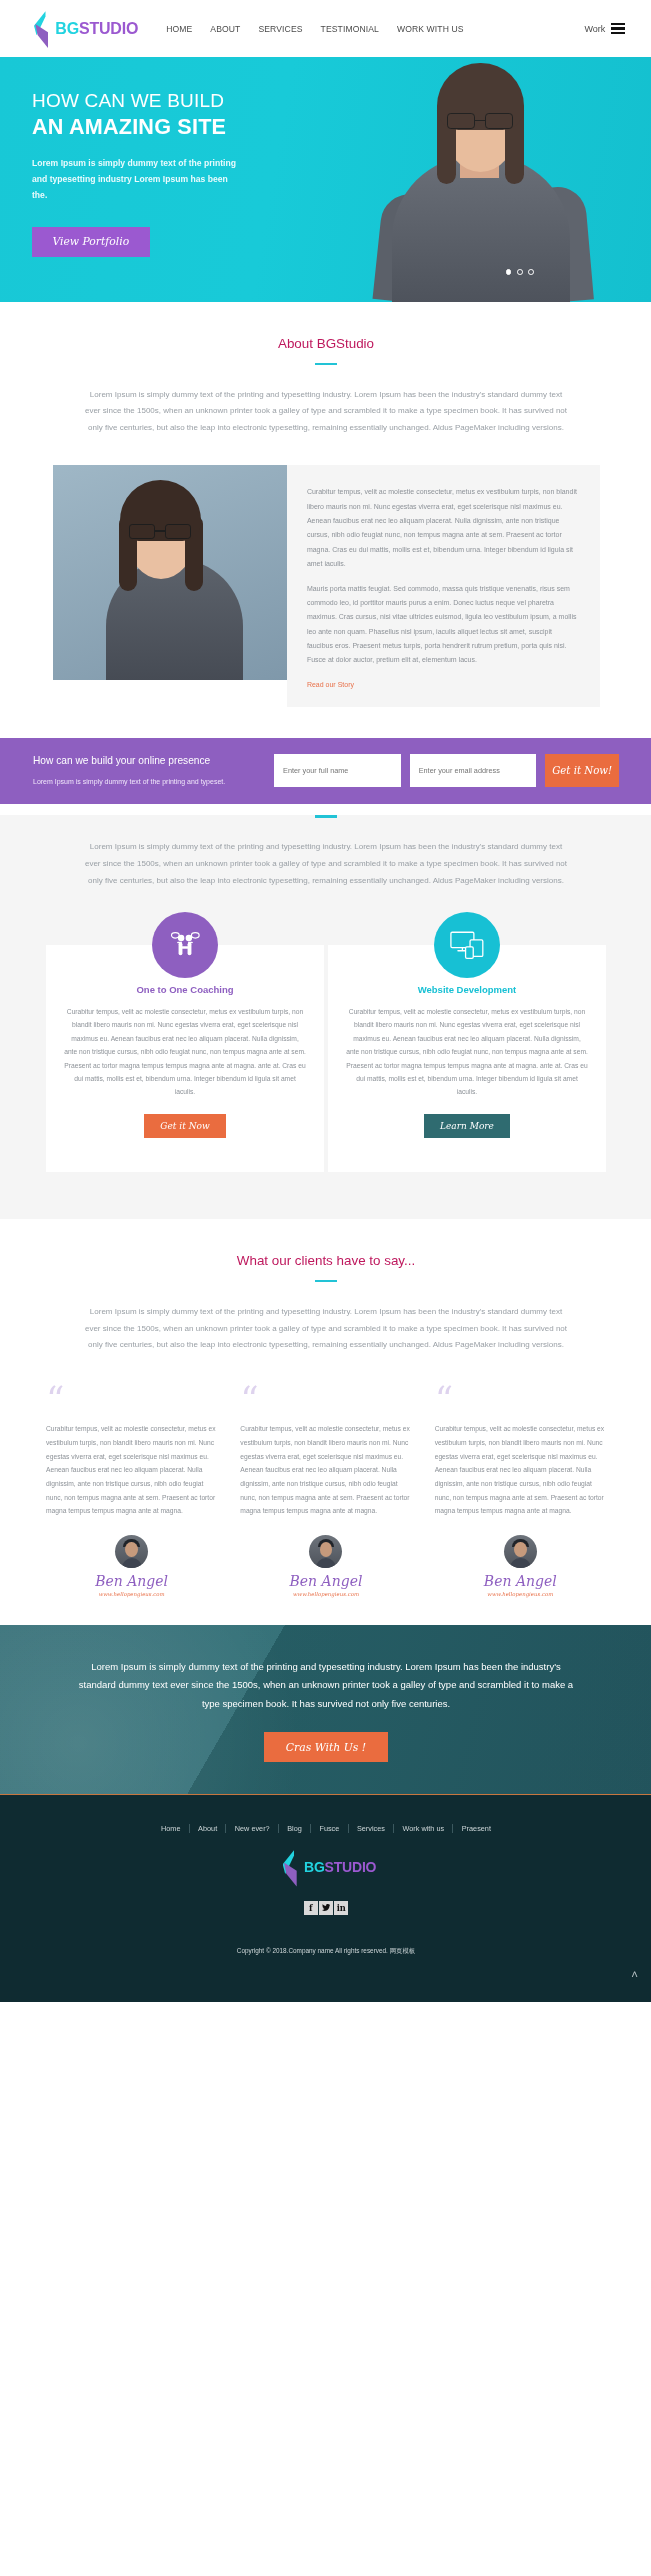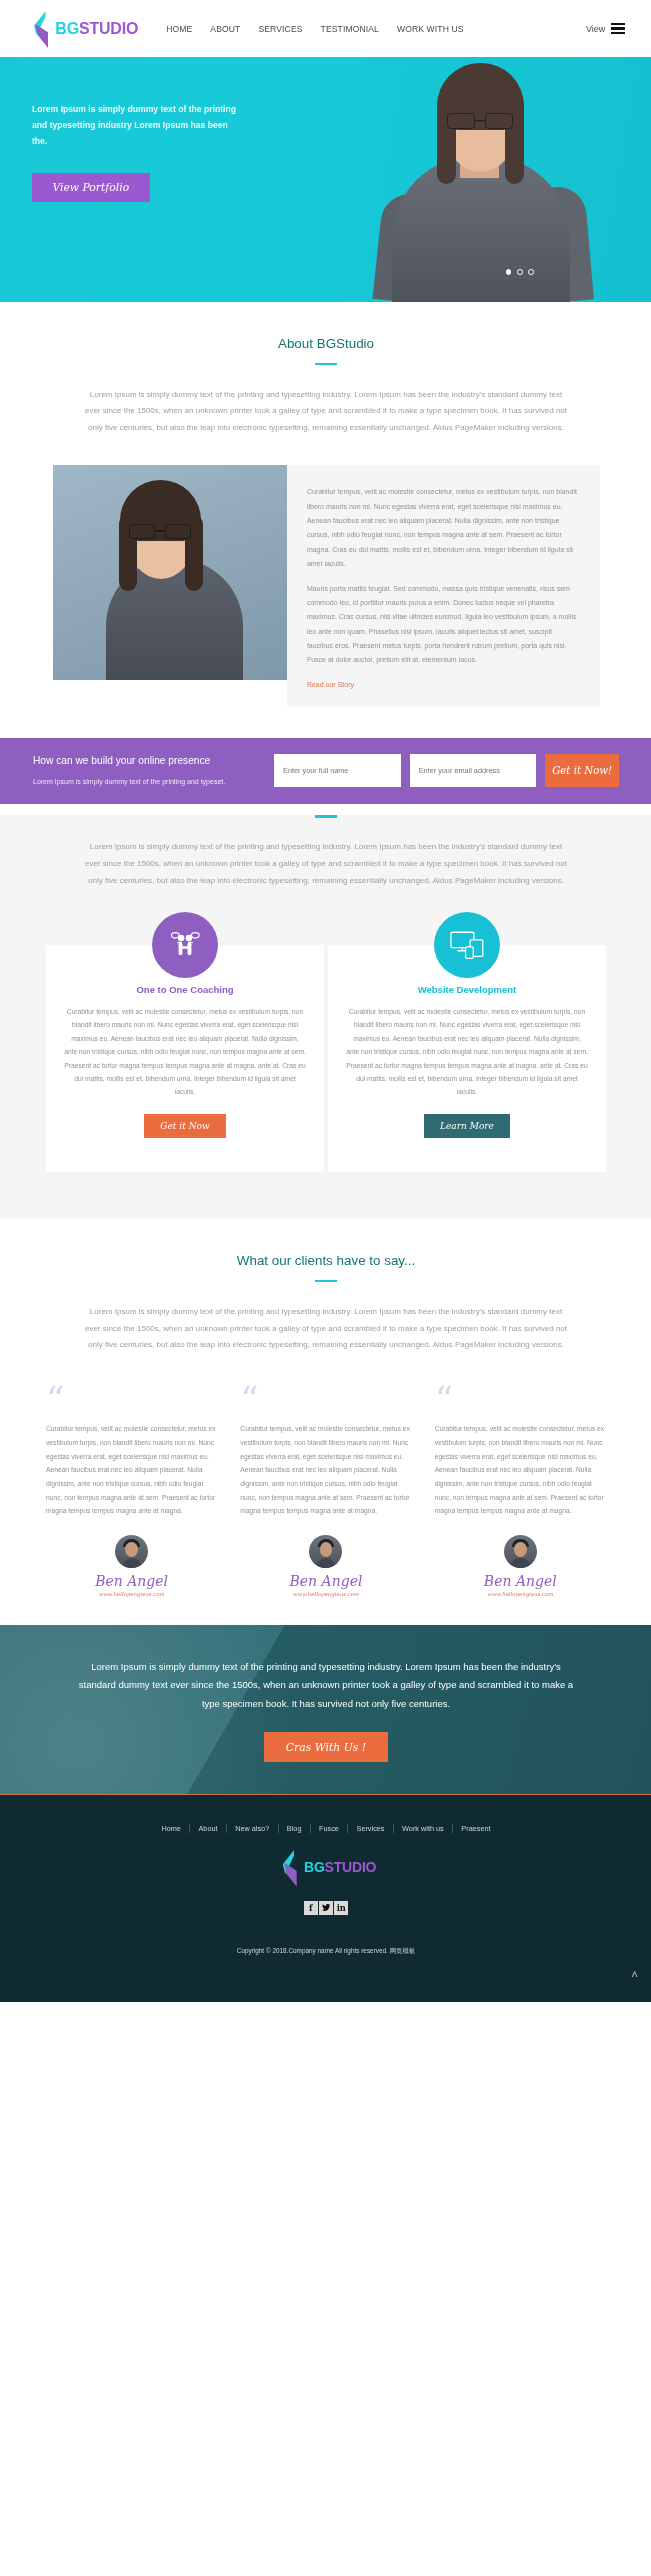--- a/index.html
+++ b/index.html
@@ -112,21 +112,21 @@
     padding:8.3px 20.4px; font-size:10.8px;
     font-family:"DejaVu Serif", serif; font-style:italic;
     cursor:pointer;
   }
   .dots { position:absolute; right:118px; bottom:27px; display:flex; gap:5.7px; z-index:4; }
   .dots i { width:5.7px;height:5.7px;border-radius:50%;border:1px solid #fff; display:block; }
   .dots i.on { background:#fff; }
 
   
   .sec-title {
-    text-align:center; color:#0f766e; font-size:13.4px;
+    text-align:center; color:#be185d; font-size:13.4px;
     font-weight:normal; padding-top:34px;
   }
   .sec-rule { width:21.6px;height:2.5px;background:#22c3d6;margin:11.5px auto 0; }
   .sec-lead {
     text-align:center; color:#9aa0a6; font-size:8px;
     line-height:2.1; max-width:490px; margin:21.6px auto 0;
   }
 
   
   .about-sec { background:#fff; padding-bottom:31px; }
@@ -292,21 +292,21 @@
       </div>
     </div>
     <nav class="nav">
       <a href="#">HOME</a>
       <a href="#">ABOUT</a>
       <a href="#">SERVICES</a>
       <a href="#">TESTIMONIAL</a>
       <a href="#">WORK WITH US</a>
     </nav>
     <div class="more-wrap">
-      <span class="more-label">View</span>
+      <span class="more-label">Work</span>
       <span class="burger">
           <span></span>
           <span></span>
           <span></span>
         </span>
     </div>
   </div>
 
   <div class="hero">
     <div class="hero-photo">
@@ -318,20 +318,24 @@
       <div class="hair-side"></div>
         <div class="hair-side r"></div>
       <div class="hair"></div>
       <div class="glasses">
           <i class="l"></i>
           <b></b>
           <i class="r"></i>
         </div>
     </div>
     <div class="hero-inner">
+      <h1 class="hero-h1">
+        <span>HOW CAN WE BUILD</span>
+        <span class="strong">AN AMAZING SITE</span>
+      </h1>
       <p class="hero-sub">Lorem Ipsum is simply dummy text of the printing and typesetting industry Lorem Ipsum has been the.</p>
       <button class="hero-btn">View Portfolio</button>
     </div>
     <div class="dots">
       <i class="on"></i>
       <i></i>
       <i></i>
     </div>
   </div>
 
@@ -462,21 +466,21 @@
     <div class="banner-inner">
       <p>Lorem Ipsum is simply dummy text of the printing and typesetting industry. Lorem Ipsum has been the industry's standard dummy text ever since the 1500s, when an unknown printer took a galley of type and scrambled it to make a type specimen book. It has survived not only five centuries.</p>
       <button class="banner-btn">Cras With Us !</button>
     </div>
   </div>
 
   <div class="footer">
     <div class="f-nav">
       <a href="#">Home</a>
       <a href="#">About</a>
-      <a href="#">New also?</a>
+      <a href="#">New ever?</a>
       <a href="#">Blog</a>
       <a href="#">Fusce</a>
       <a href="#">Services</a>
       <a href="#">Work with us</a>
       <a href="#">Praesent</a>
     </div>
     <div class="f-logo">
       <div class="logo-mark">
         <span class="tri-c2"></span>
           <span class="tri-p"></span>

